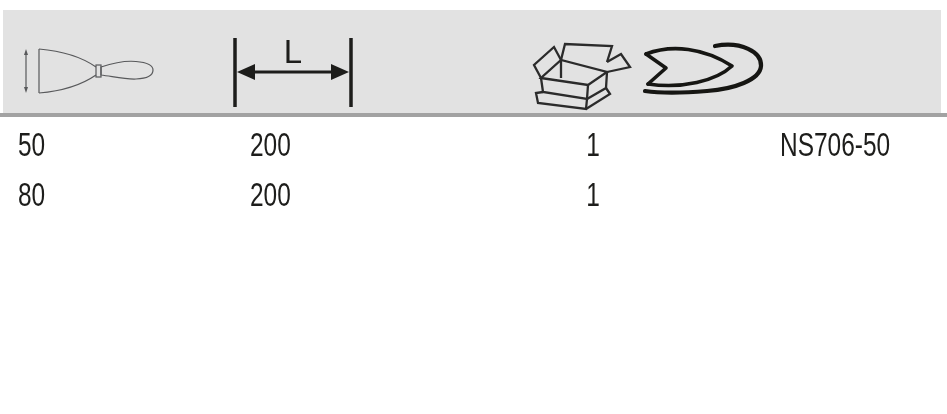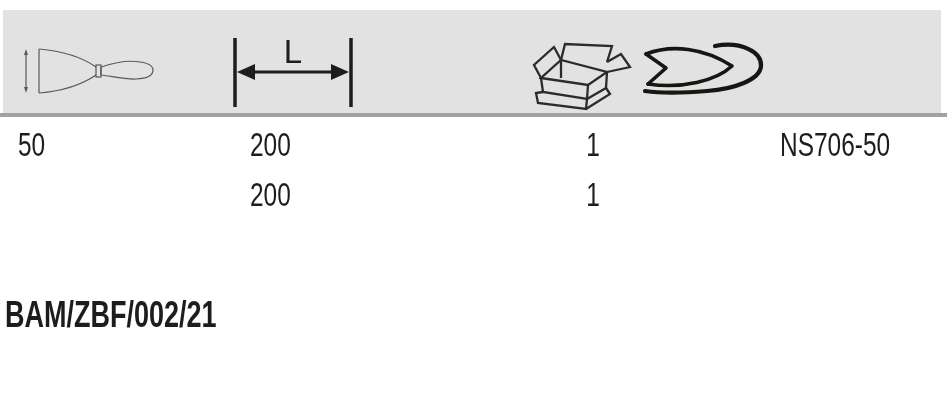--- a/index.html
+++ b/index.html
@@ -106,21 +106,19 @@
   <div class="head-rule"></div>
 
   <div class="row row-0">
     <span class="cell c-width"><span class="cond">50</span></span>
     <span class="cell c-length"><span class="cond">200</span></span>
     <span class="cell c-qty"><span class="cond-r">1</span></span>
     <span class="cell c-code"><span class="cond">NS706-50</span></span>
   </div>
 
   <div class="row row-1">
+    <span class="cell c-width"><span class="cond">80</span></span>
     <span class="cell c-length"><span class="cond">200</span></span>
     <span class="cell c-qty"><span class="cond-r">1</span></span>
   </div>
 
-  <div class="footer-ref">
-    <span class="cond">BAM/ZBF/002/21</span>
-  </div>
 
 </div>
 
 </body></html>

